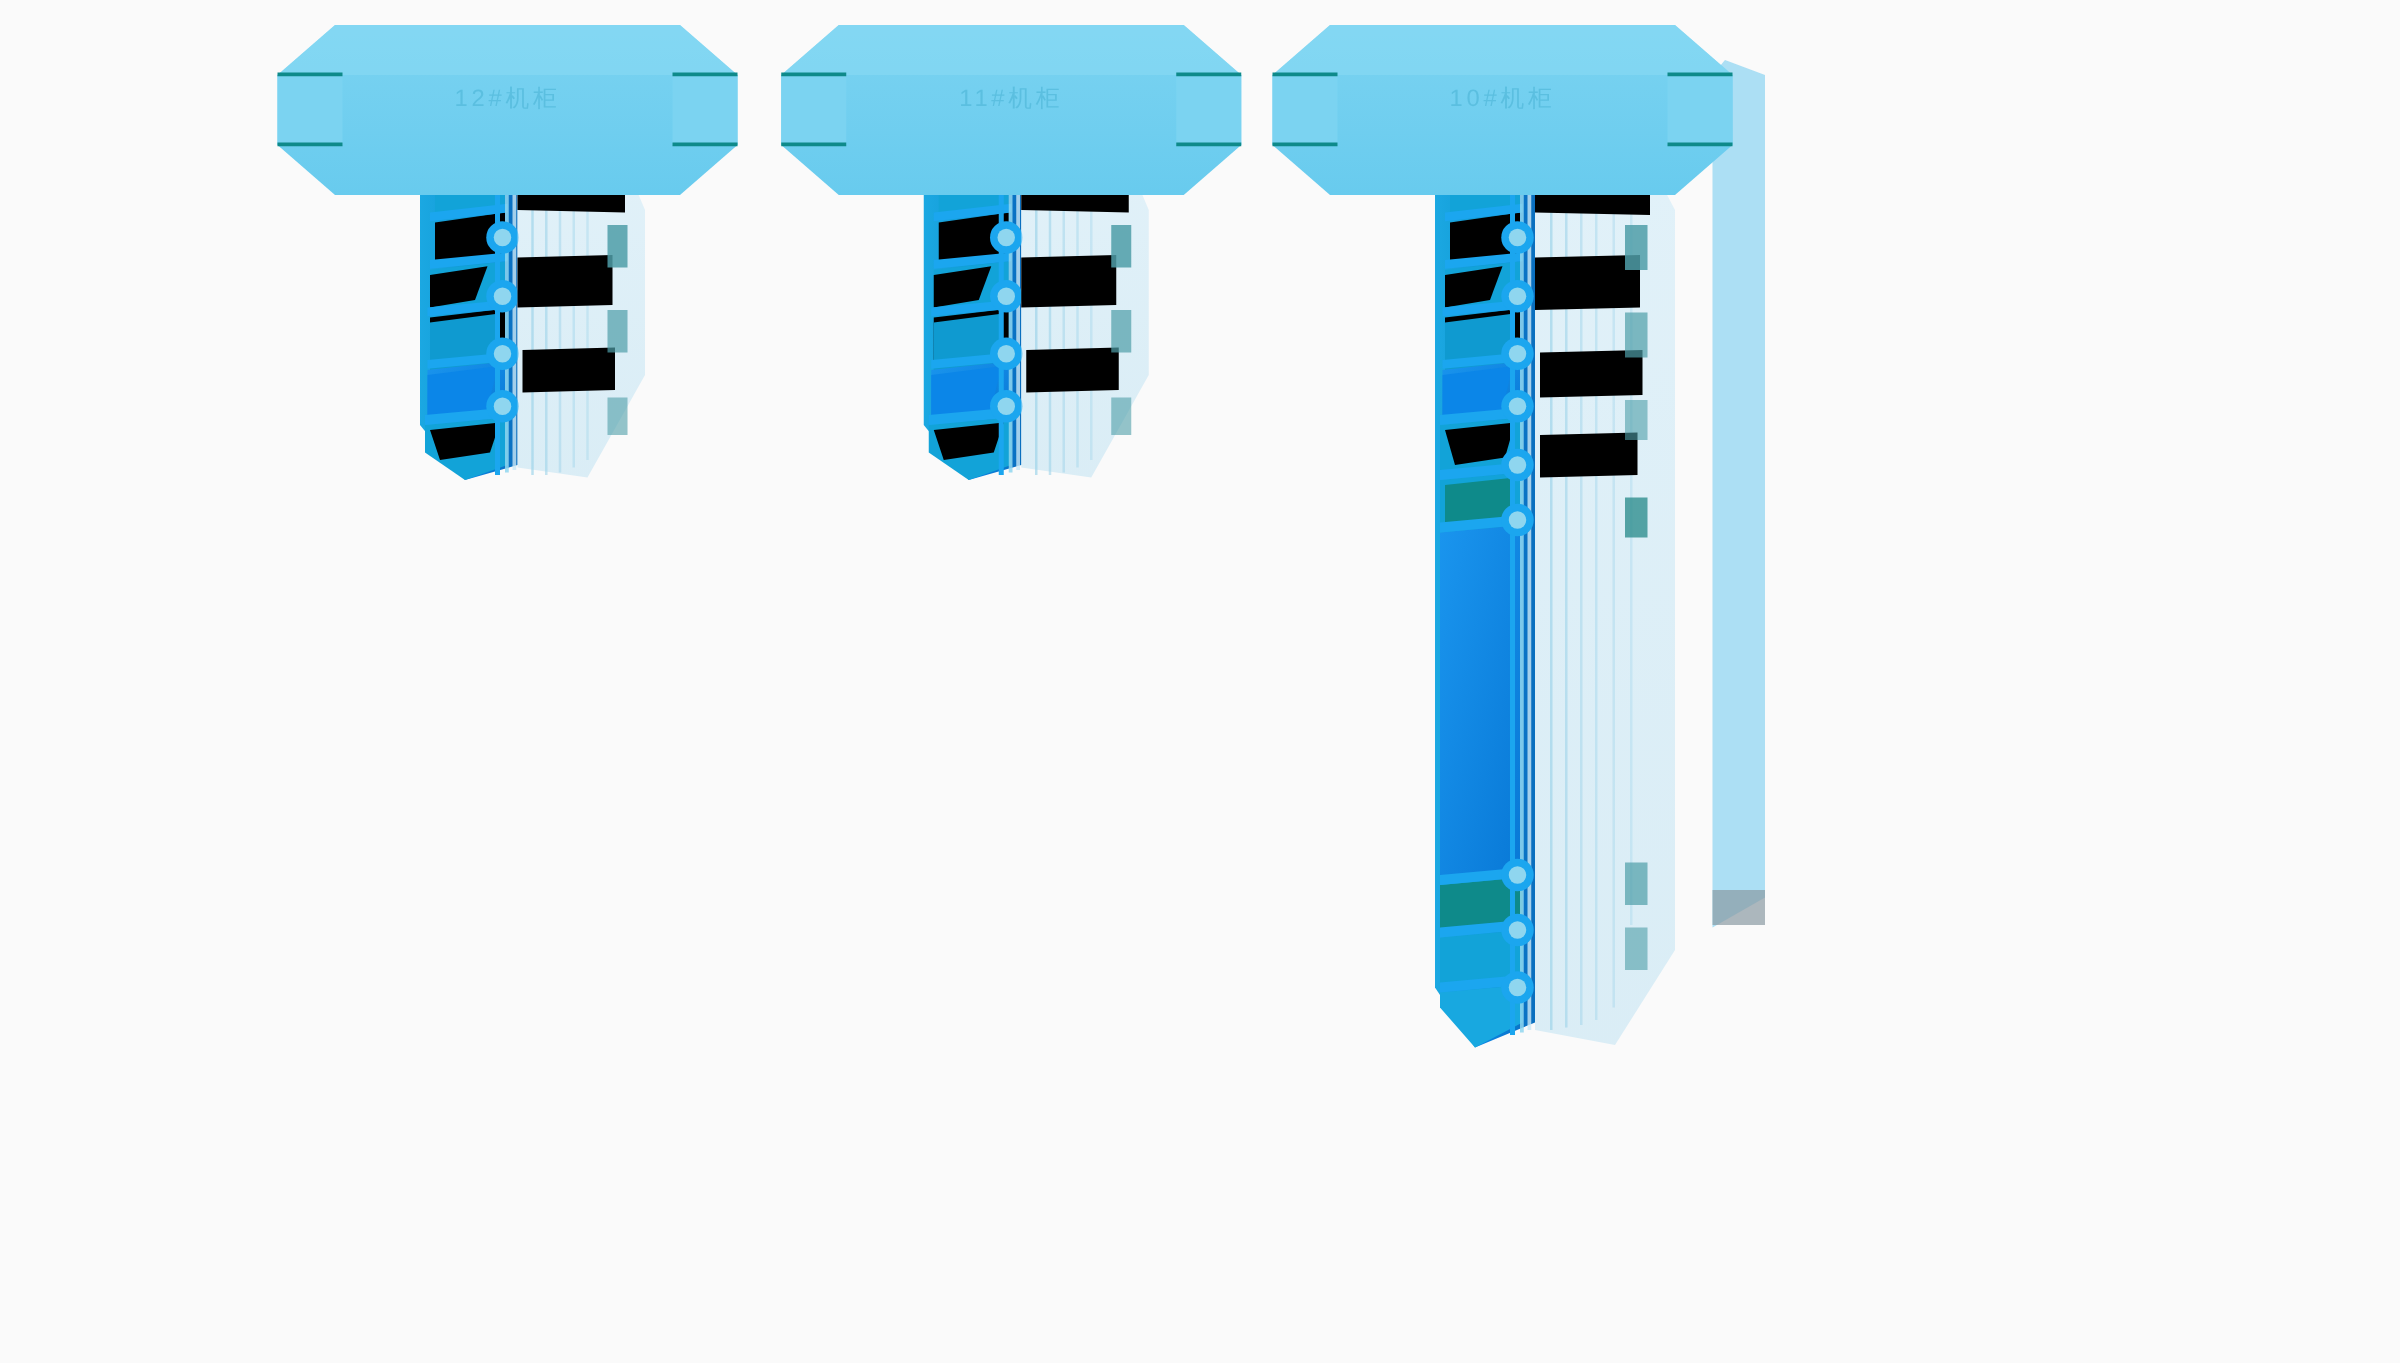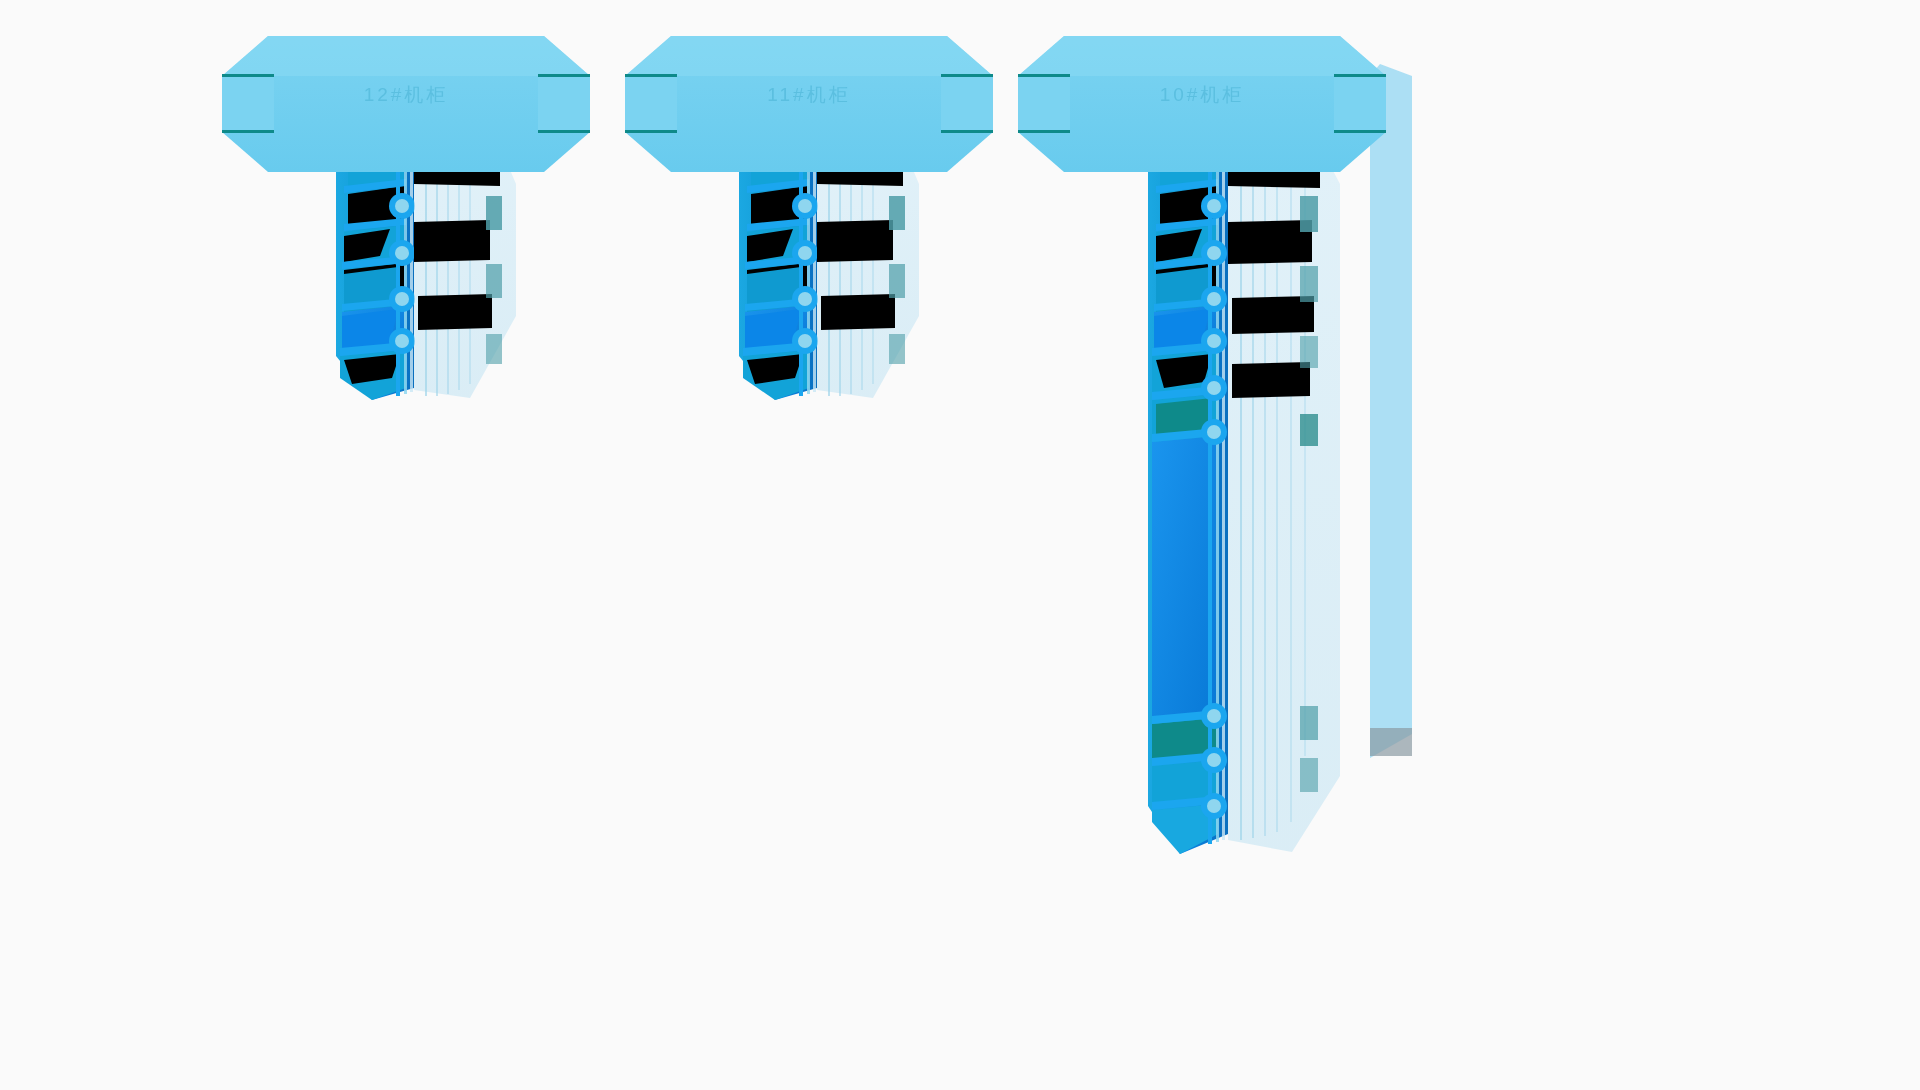--- a/index.html
+++ b/index.html
@@ -4,21 +4,21 @@
 <title>机柜三维可视化</title>
 <style>
   html,body{margin:0;padding:0;}
   body{
     width:1920px;height:1090px;
     background:#fafafa;
     font-family:"Liberation Sans","DejaVu Sans",sans-serif;
     overflow:hidden;
     position:relative;
   }
-  #stage{position:absolute;left:0;top:0;width:1920px;height:1017px;margin-top:16px;}
+  #stage{position:absolute;left:0;top:0;width:1920px;height:1017px;}
   #stage svg{display:block;}
   .cab-label{
     font-family:"Liberation Sans","DejaVu Sans",sans-serif;
     font-size:19px;
     letter-spacing:3px;
     fill:#5bbfe0;
     text-anchor:middle;
     dominant-baseline:middle;
     user-select:none;
   }

